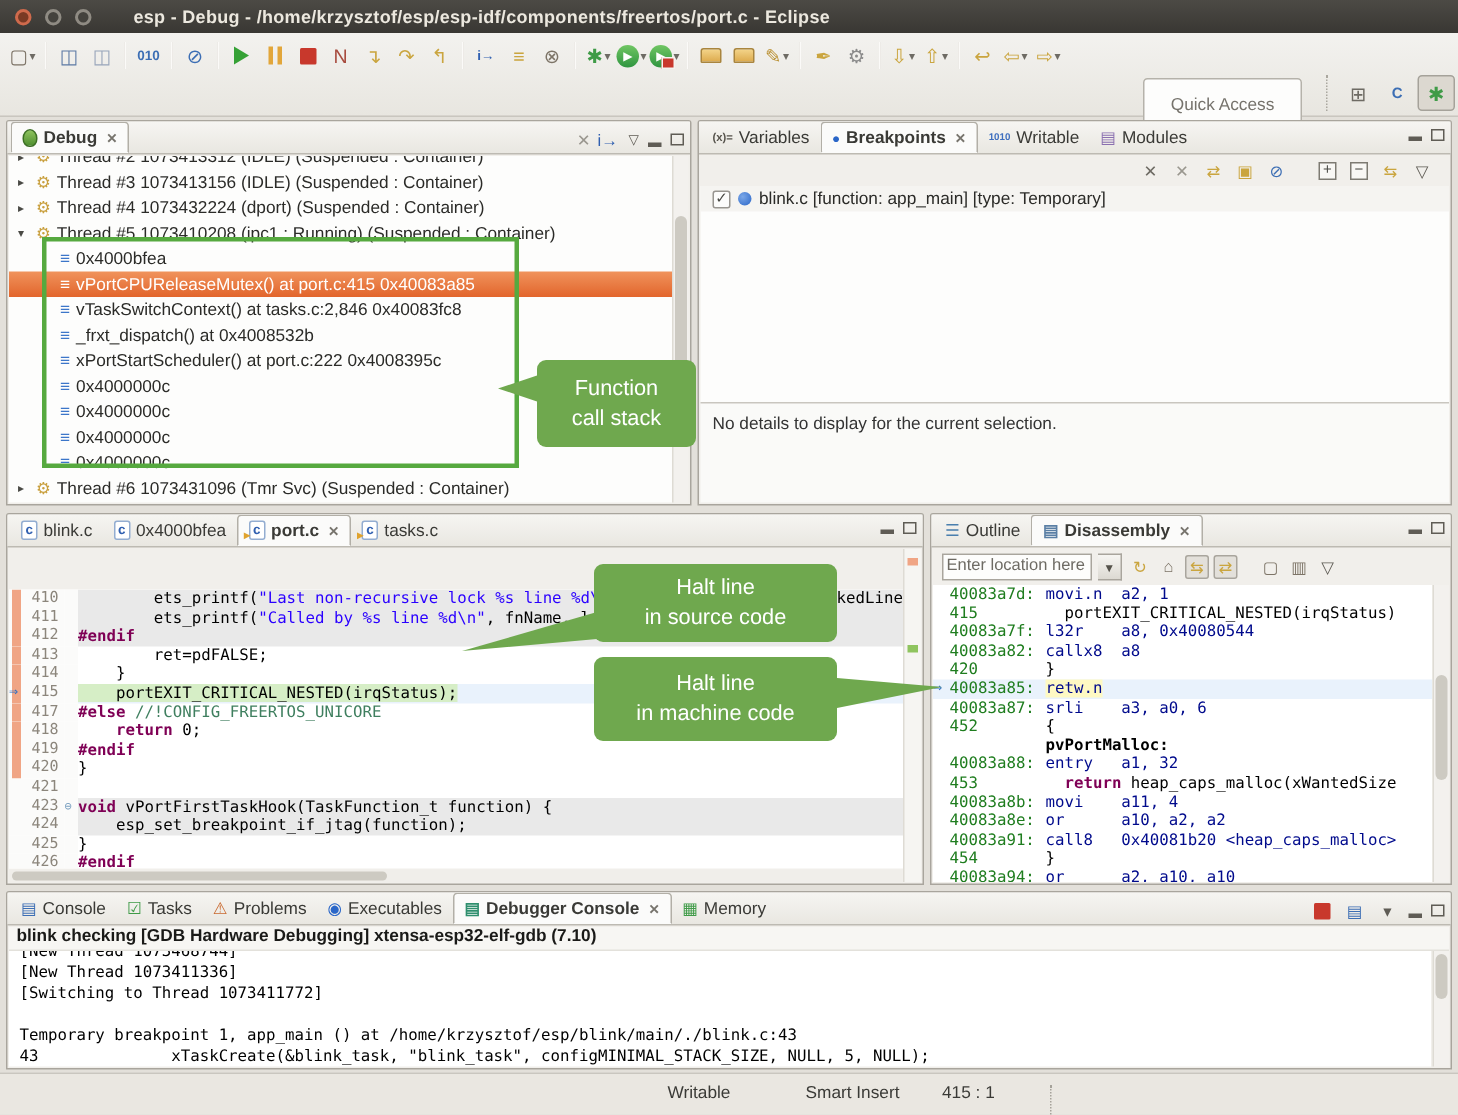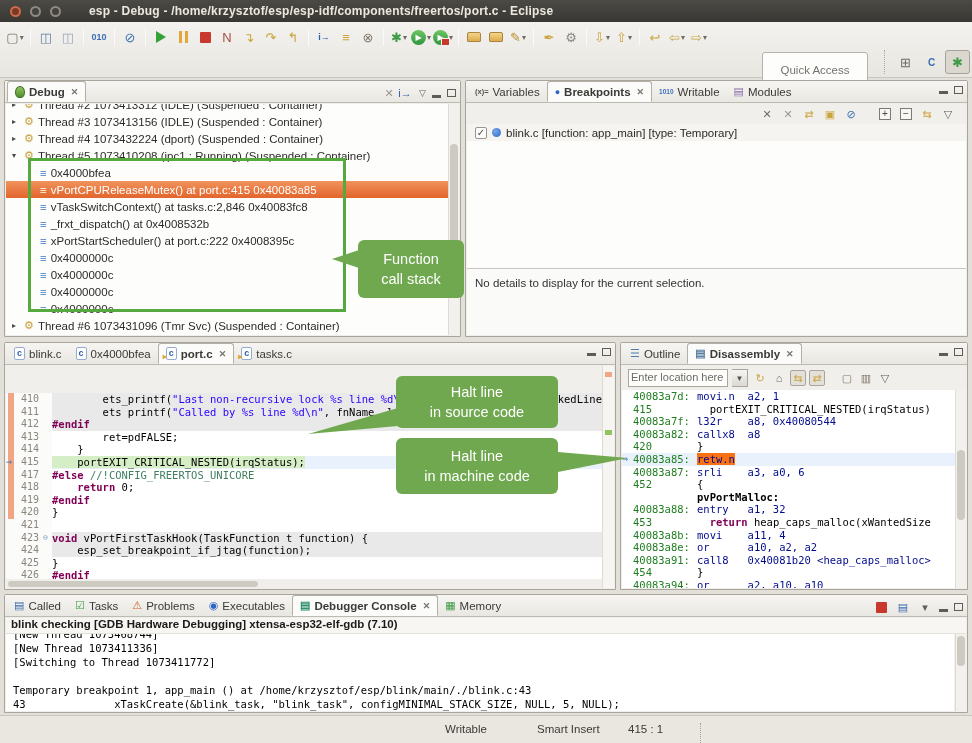--- a/index.html
+++ b/index.html
@@ -103,21 +103,21 @@
   #disasm-view { left:620px; top:342px; width:348px; height:248px; }
   .dtb { position:absolute; left:1px; right:1px; top:23px; height:24px; background:#f1efeb; display:flex; align-items:center; gap:4px; padding-left:6px; }
   .combo { width:100px; height:18px; background:#fdfdfc; border:1px solid #a9a59d; color:#6e6b64; font-size:11px; padding:1px 2px; overflow:hidden; white-space:nowrap; }
   .combo-dd { width:16px; height:18px; border:1px solid #a9a59d; border-left:none; background:linear-gradient(#f6f5f2,#dcd9d2); font-size:8px; color:#55524b; display:flex; align-items:center; justify-content:center; }
   .dbody { position:absolute; left:1px; right:12px; top:47px; bottom:1px; background:#fff; overflow:hidden; font-family:"DejaVu Sans Mono",monospace; font-size:10.5px; }
   .dr { display:flex; height:12.6px; line-height:12.6px; white-space:pre; }
   .dr .dmk { width:11px; flex:none; color:#2f6fc4; font-size:10px; }
   .dr .dhd { width:64px; flex:none; color:#1f7d1f; }
   .dr .dcode { flex:1; }
   .dr.halt { background:#e9f2fc; }
-  .dr.halt .chip { background:#f97316; }
+  .dr.halt .chip { background:#fef9c3; }
   .seg.ins { color:#000a8c; }
   .seg.src { color:#000; }
   .seg.lbl { color:#000; font-weight:bold; }
 
   
   #console-view { left:4px; top:594px; width:964px; height:119px; }
   .chead { position:absolute; left:1px; right:1px; top:23px; height:16px; background:#f7f6f3; border-bottom:1px solid #e3e1db; font-weight:bold; font-size:11.5px; padding-left:5px; color:#1a1a18; white-space:nowrap; }
   .cbody { position:absolute; left:1px; right:13px; top:39px; bottom:1px; background:#fff; overflow:hidden; font-family:"DejaVu Sans Mono",monospace; font-size:10.5px; padding-left:7px; }
   .cbody .cline { height:14px; line-height:14px; white-space:pre; color:#000; }
   .cbody .cline:first-child { margin-top:-7px; }
@@ -526,21 +526,21 @@
     </div>
   <div class="vscroll" style="top:47px;">
       <div class="vthumb" style="top:60px;height:70px;"></div>
     </div>
 </div>
 
 <div class="panel" id="console-view">
   <div class="tabsbar" id="console-tabs">
     <span class="tab">
         <span class="ticon" style="color: rgb(60, 110, 180); font-size: 11px;">▤</span>
-        <span>Called</span>
+        <span>Console</span>
       </span>
       <span class="tab">
         <span class="ticon" style="color: rgb(63, 155, 71); font-size: 11px;">☑</span>
         <span>Tasks</span>
       </span>
       <span class="tab">
         <span class="ticon" style="color: rgb(201, 105, 47); font-size: 11px;">⚠</span>
         <span>Problems</span>
       </span>
       <span class="tab">

